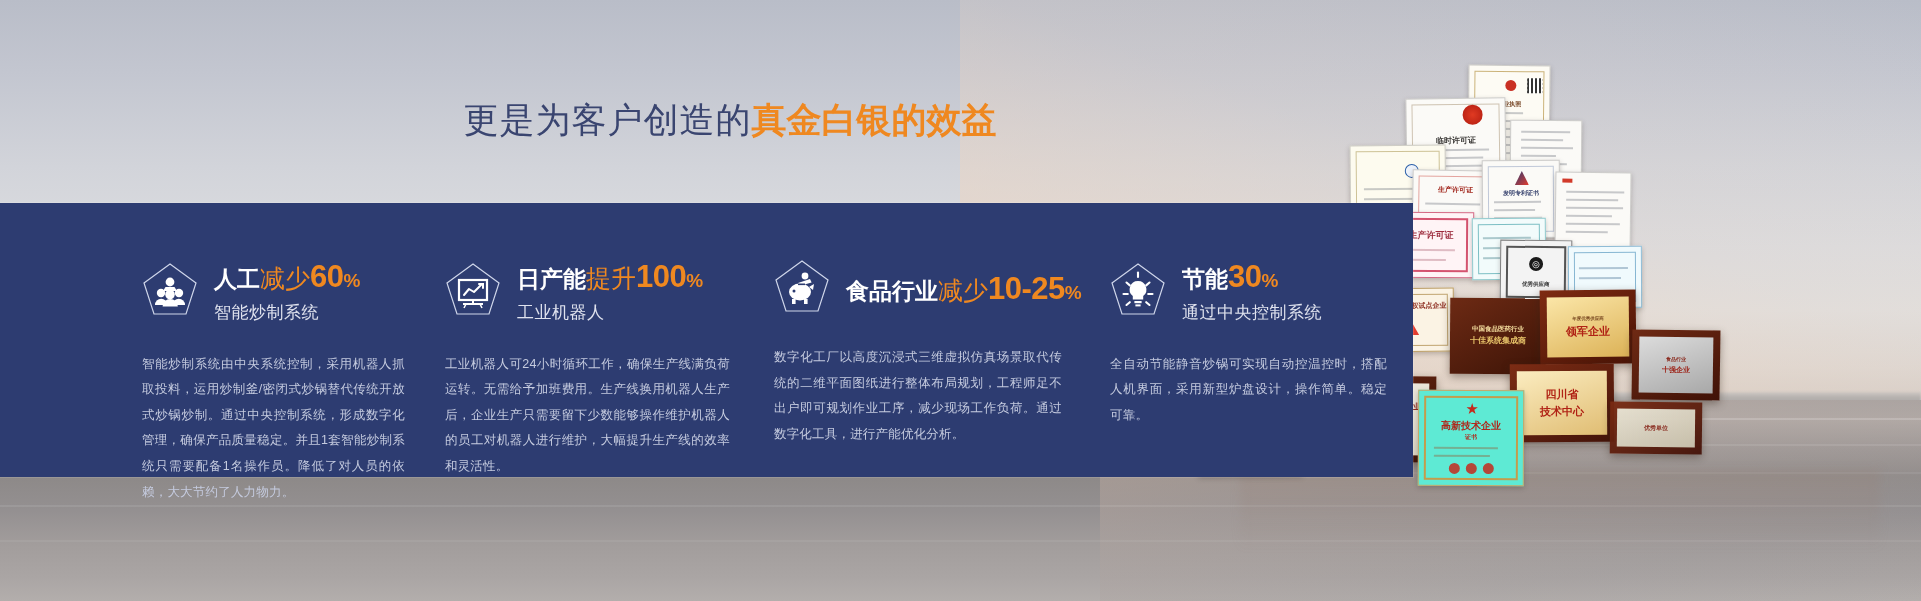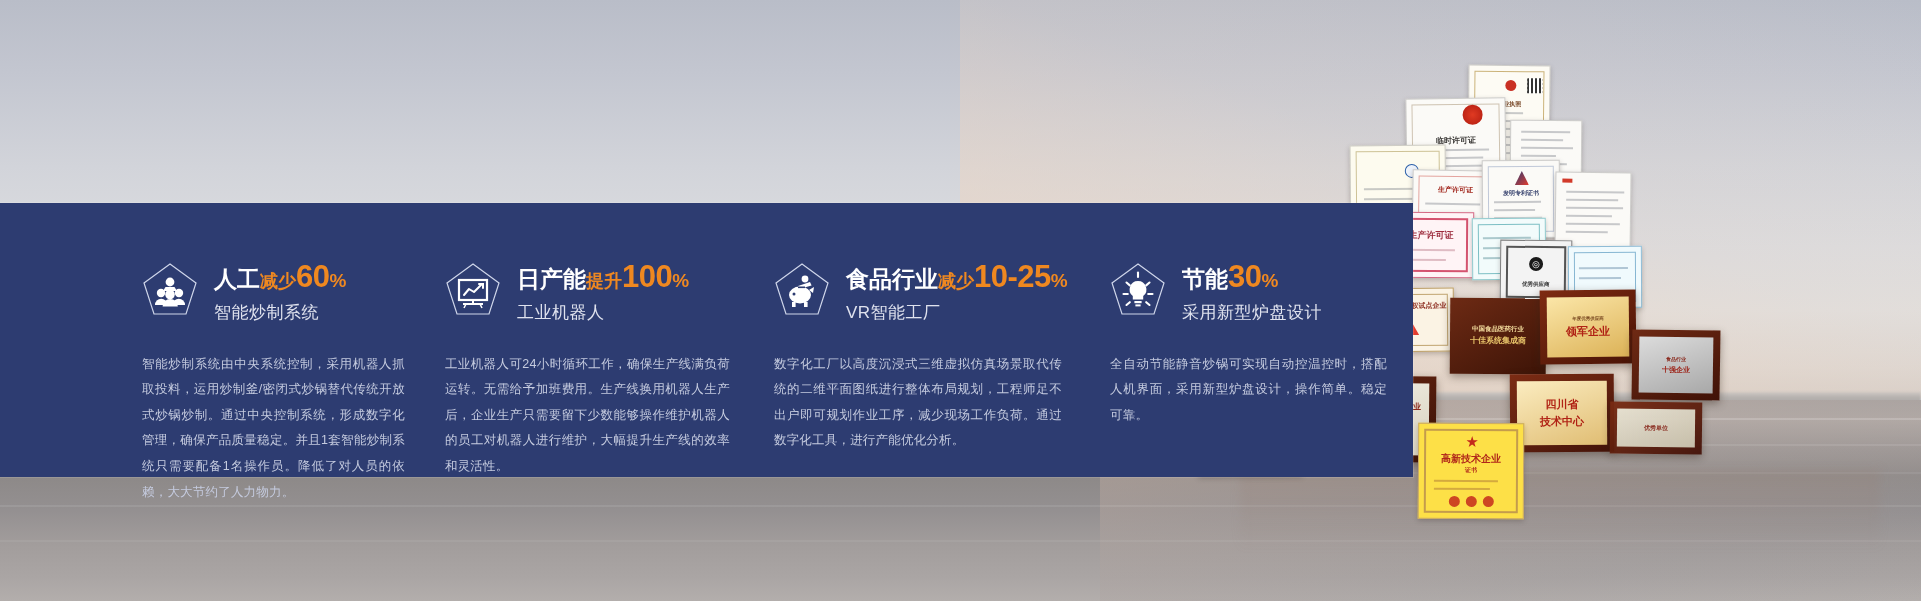--- a/index.html
+++ b/index.html
@@ -73,21 +73,21 @@
   .col:nth-child(4) { width:23%; padding-left:22px; }
 
   .col-head { display:flex; align-items:center; gap:16px; }
 
   .hexwrap { width:56px; height:58px; flex:0 0 56px; position:relative; }
   .hexwrap svg { position:absolute; left:0; top:0; }
 
   .col-titles { padding-top:2px; }
   .col-title { white-space:nowrap; line-height:1.05; }
   .ct-white { font-size:23px; font-weight:bold; color:#ffffff; }
-  .ct-orange-sm { font-size:18px; font-weight:bold; color:#ef8820; }
+  .ct-orange-sm { font-size:25px; font-weight:normal; color:#ef8820; }
   .ct-orange-big { font-size:31px; font-weight:bold; color:#ef8820; letter-spacing:-.5px; }
   .ct-orange-pct { font-size:19px; font-weight:bold; color:#ef8820; }
   .col-sub {
     font-size:17px; color:#dfe2ee; margin-top:7px; letter-spacing:.5px;
     white-space:nowrap;
   }
 
   .col-body {
     margin-top:28px; font-size:12.5px; line-height:2.05;
     color:#c5cbdf; text-align:justify; letter-spacing:.2px;
@@ -143,20 +143,22 @@
   <div class="bg-ground"></div>
   <div class="bg-ground-warm"></div>
   <div class="bg-streak" style="top:418px"></div>
   <div class="bg-streak" style="top:444px;opacity:.55"></div>
   <div class="bg-streak" style="top:472px;opacity:.4"></div>
   <div class="bg-streak" style="top:505px;opacity:.5"></div>
   <div class="bg-streak" style="top:540px;opacity:.35"></div>
 </div>
 
 <div class="headline">
+  <span class="hl-sm">更是为客户创造的</span>
+  <span class="hl-orange">真金白银的效益</span>
 </div>
 
 <div class="certs-reflection"></div>
 <div class="certs">
 
   <div class="cert" style="left:258px;top:15px;width:82px;height:108px;transform:rotate(0.6deg);background:#fdfbf4;">
     <div class="cert-inner" style="border-color:rgba(190,160,90,.8)"></div>
     <div class="seal" style="left:36px;top:14px;width:11px;height:11px;background:#c93024;"></div>
     <div style="position:absolute;left:58px;top:12px;width:15px;height:15px;background:repeating-linear-gradient(90deg,#333 0 2px,#fff 2px 4px),repeating-linear-gradient(0deg,#333 0 2px,transparent 2px 4px);"></div>
     <div class="cert-title" style="top:34px;font-size:6px;color:#7a4a2a;">营业执照</div>
@@ -292,28 +294,28 @@
       <span class="plaque-txt" style="font-size:6.5px;color:#a8261a;">四川省用变复合材料</span>
       <span class="plaque-txt" style="font-size:6.5px;color:#a8261a;">工程技术研究</span>
     </div>
   </div>
   <div class="plaque" style="left:108px;top:326px;width:118px;height:86px;transform:rotate(0.5deg);background:linear-gradient(150deg,#6a2712,#3a1106);">
     <div class="plaque-in" style="background:linear-gradient(160deg,#f3f0e6,#d6d0bd);flex-direction:column;gap:4px;">
       <span class="plaque-txt" style="font-size:8px;color:#8c2a1e;">四川省知识产权试点企业</span>
       <span style="width:24px;height:20px;background:linear-gradient(135deg,#2b3a72 45%,#e23b2e 45%);clip-path:polygon(50% 0,100% 100%,0 100%);"></span>
     </div>
   </div>
-  <div class="plaque" style="left:300px;top:324px;width:104px;height:78px;transform:rotate(-0.4deg);background:linear-gradient(150deg,#7c2c14,#431309);">
+  <div class="plaque" style="left:300px;top:314px;width:104px;height:78px;transform:rotate(-0.4deg);background:linear-gradient(150deg,#7c2c14,#431309);">
     <div class="plaque-in" style="background:linear-gradient(160deg,#fbecc0,#e0bd73);flex-direction:column;gap:2px;">
       <span class="plaque-txt" style="font-size:11px;color:#b02215;">四川省</span>
       <span class="plaque-txt" style="font-size:11px;color:#b02215;">技术中心</span>
     </div>
   </div>
 
-  <div class="cert" style="left:208px;top:373px;width:106px;height:96px;transform:rotate(0.3deg);background:#fde047;border-color:#c8a867;z-index:9;">
+  <div class="cert" style="left:208px;top:340px;width:106px;height:96px;transform:rotate(0.3deg);background:#5eead4;border-color:#c8a867;z-index:9;">
     <div class="cert-inner" style="border:2px solid #c49c4c;"></div>
     <div class="seal" style="left:47px;top:12px;width:12px;height:12px;background:#c42a1c;clip-path:polygon(50% 0,61% 35%,98% 35%,68% 57%,79% 91%,50% 70%,21% 91%,32% 57%,2% 35%,39% 35%);"></div>
     <div class="cert-title" style="top:28px;font-size:10px;color:#b0261a;">高新技术企业</div>
     <div class="cert-title" style="top:42px;font-size:6px;color:#b0261a;">证书</div>
     <div class="ln" style="top:56px;width:62%;background:rgba(150,90,50,.4)"></div>
     <div class="ln" style="top:64px;width:54%;background:rgba(150,90,50,.4)"></div>
     <div style="position:absolute;left:30px;top:72px;display:flex;gap:6px;">
       <span class="seal" style="position:relative;width:11px;height:11px;background:#c42a1c;opacity:.85"></span>
       <span class="seal" style="position:relative;width:11px;height:11px;background:#c42a1c;opacity:.85"></span>
       <span class="seal" style="position:relative;width:11px;height:11px;background:#c42a1c;opacity:.85"></span>
@@ -398,21 +400,20 @@
             <rect x="18" y="40" width="3.6" height="5" fill="#fff"></rect>
             <rect x="30" y="40" width="3.6" height="5" fill="#fff"></rect>
             <circle cx="20" cy="32" r="1.5" fill="#2d3c71"></circle>
             <rect x="24" y="24.5" width="7" height="1.6" fill="#2d3c71"></rect>
           </svg>
         </div>
         <div class="col-titles">
           <div class="col-title">
             <span class="ct-white">食品行业</span><span class="ct-orange-sm">减少</span><span class="ct-orange-big">10-25</span><span class="ct-orange-pct">%</span>
           </div>
-          <div class="col-sub">VR智能工厂</div>
         </div>
       </div>
       <div class="col-body">数字化工厂以高度沉浸式三维虚拟仿真场景取代传统的二维平面图纸进行整体布局规划，工程师足不出户即可规划作业工序，减少现场工作负荷。通过数字化工具，进行产能优化分析。</div>
     </div>
 
     <div class="col">
       <div class="col-head">
         <div class="hexwrap">
           <svg width="56" height="58" viewBox="0 0 56 58">
             <path d="M28 2 L54 21 L44 52 L12 52 L2 21 Z" fill="none" stroke="#cfd6ea" stroke-width="1.2"></path>
@@ -427,20 +428,20 @@
               <line x1="42.5" y1="32" x2="38.2" y2="32"></line>
               <line x1="16.5" y1="43" x2="19.8" y2="40.2"></line>
               <line x1="39.5" y1="43" x2="36.2" y2="40.2"></line>
             </g>
           </svg>
         </div>
         <div class="col-titles">
           <div class="col-title">
             <span class="ct-white">节能</span><span class="ct-orange-sm"></span><span class="ct-orange-big">30</span><span class="ct-orange-pct">%</span>
           </div>
-          <div class="col-sub">采用新型炉盘设计</div>
+          <div class="col-sub">通过中央控制系统</div>
         </div>
       </div>
       <div class="col-body">全自动节能静音炒锅可实现自动控温控时，搭配人机界面，采用新型炉盘设计，操作简单。稳定可靠。</div>
     </div>
 
   </div>
 </div>
 
 </body></html>

